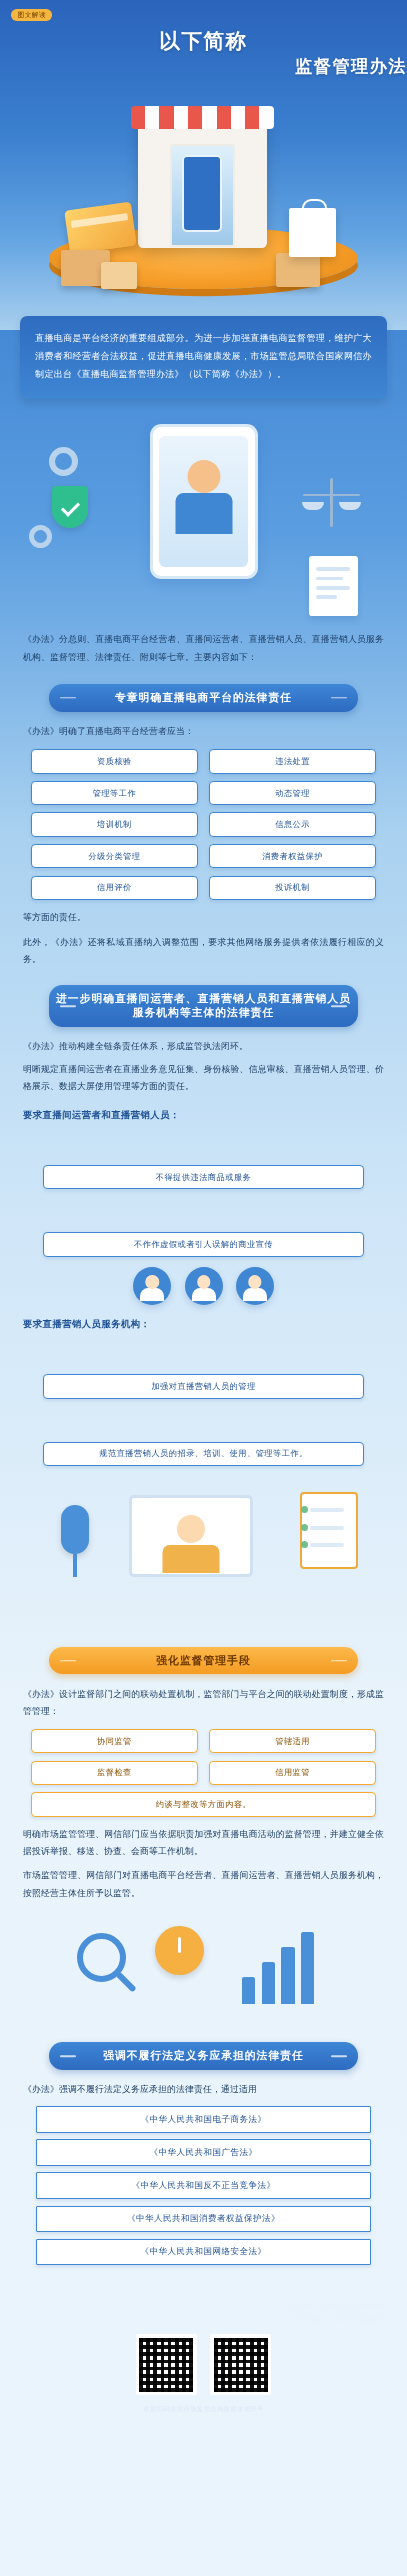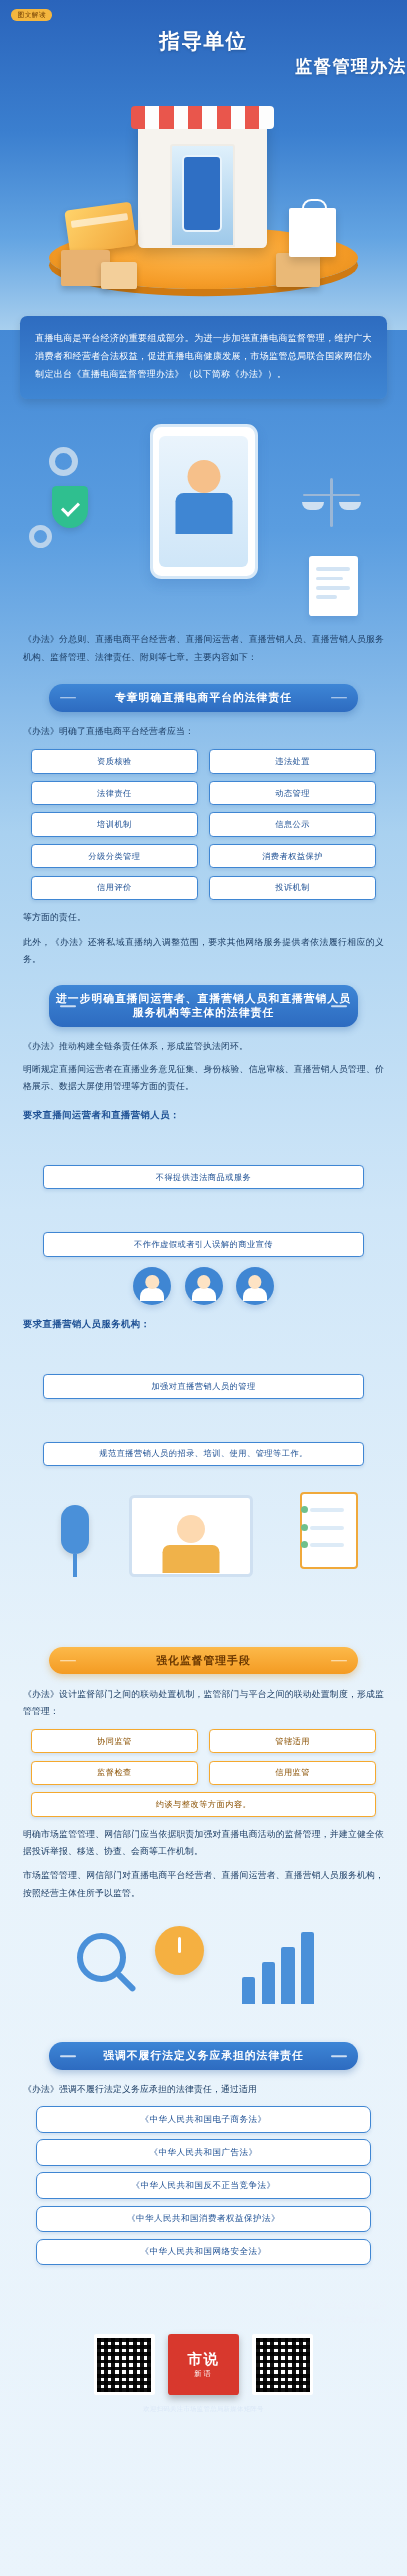--- a/index.html
+++ b/index.html
@@ -146,21 +146,21 @@
   .stack .pill{ margin-bottom: 6.2px; margin-top: 43px; }
 
   .subhead {
     margin: 13.4px 23px 5.2px 23px;
     font-size: 9.3px; font-weight:bold; color:#1d4f93; letter-spacing:0.5px;
   }
 
   
   .lawlist{ margin: 8.2px 36px; }
   .lawitem{
-    background:#fff;border:1px solid #3f86d3;border-radius:7px;
+    background:#fff;border:1px solid #3f86d3;border-radius:1px;
     color:#1d4f93;font-size:8.5px;letter-spacing:0.5px;
     padding:6.2px 5.2px;text-align:center;margin-bottom:6.7px;
     box-shadow:0 1.5px 3.6px rgba(40,90,160,.12);
   }
 
   
   .ill-wrap{ position:relative; margin: 11.3px auto; }
   .phone-ill{width:108px;height:155px;background:#fff;border-radius:11.3px;border:3.1px solid #d7e8f7;margin:0 auto;position:relative;box-shadow:0 5.2px 11.3px rgba(40,90,160,.16);}
   .phone-ill .scr{position:absolute;left:6.2px;top:9.3px;right:6.2px;bottom:9.3px;background:linear-gradient(180deg,#eaf4fc,#cfe6f8);border-radius:6.2px;}
   .phone-ill .person{position:absolute;left:50%;top:33px;transform:translateX(-50%);width:33px;height:33px;border-radius:50%;background:#f6c08a;}
@@ -220,21 +220,21 @@
   .footnote{text-align:center;color:#dbe8f7;font-size:6.4px;margin-top:8.2px;letter-spacing:0.3px;}
 </style>
 </head>
 <body>
 
 <div class="page">
 
   <div class="hdr">
     <div class="hdr-badge">图文解读</div>
     <div class="hdr-title">
-      <span>指导单位</span>
+      <span>以下简称</span>
       <small>监督管理办法</small>
     </div>
 
     <div class="illus">
       <div class="plat"></div>
       <div class="shop">
         <div class="roof">
           <i></i>
             <i></i>
             <i></i>
@@ -283,21 +283,21 @@
   </div>
 
   <div class="para">《办法》分总则、直播电商平台经营者、直播间运营者、直播营销人员、直播营销人员服务机构、监督管理、法律责任、附则等七章。主要内容如下：</div>
 
   <div class="banner">专章明确直播电商平台的法律责任</div>
   <div class="para tight">《办法》明确了直播电商平台经营者应当：</div>
 
   <div class="pillgrid">
     <div class="pill">资质核验</div>
     <div class="pill">违法处置</div>
-    <div class="pill">法律责任</div>
+    <div class="pill">管理等工作</div>
     <div class="pill">动态管理</div>
     <div class="pill">培训机制</div>
     <div class="pill">信息公示</div>
     <div class="pill">分级分类管理</div>
     <div class="pill">消费者权益保护</div>
     <div class="pill">信用评价</div>
     <div class="pill">投诉机制</div>
   </div>
 
   <div class="para tight">等方面的责任。</div>
@@ -382,24 +382,20 @@
 
 
   <div class="foot">
     <div>指导单位：市场监管总局网监司</div>
     <div>制作单位：中国市场监管报社</div>
 
     <div class="qrrow">
       <div class="qr">
           <div class="grid"></div>
         </div>
-      <div class="stamp">
-        <span>市说</span>
-        <small>新语</small>
-      </div>
       <div class="qr">
           <div class="grid"></div>
         </div>
     </div>
 
     <div class="footnote">欢迎扫码关注市场监管总局新媒体矩阵号</div>
   </div>
 
 </div>
 

